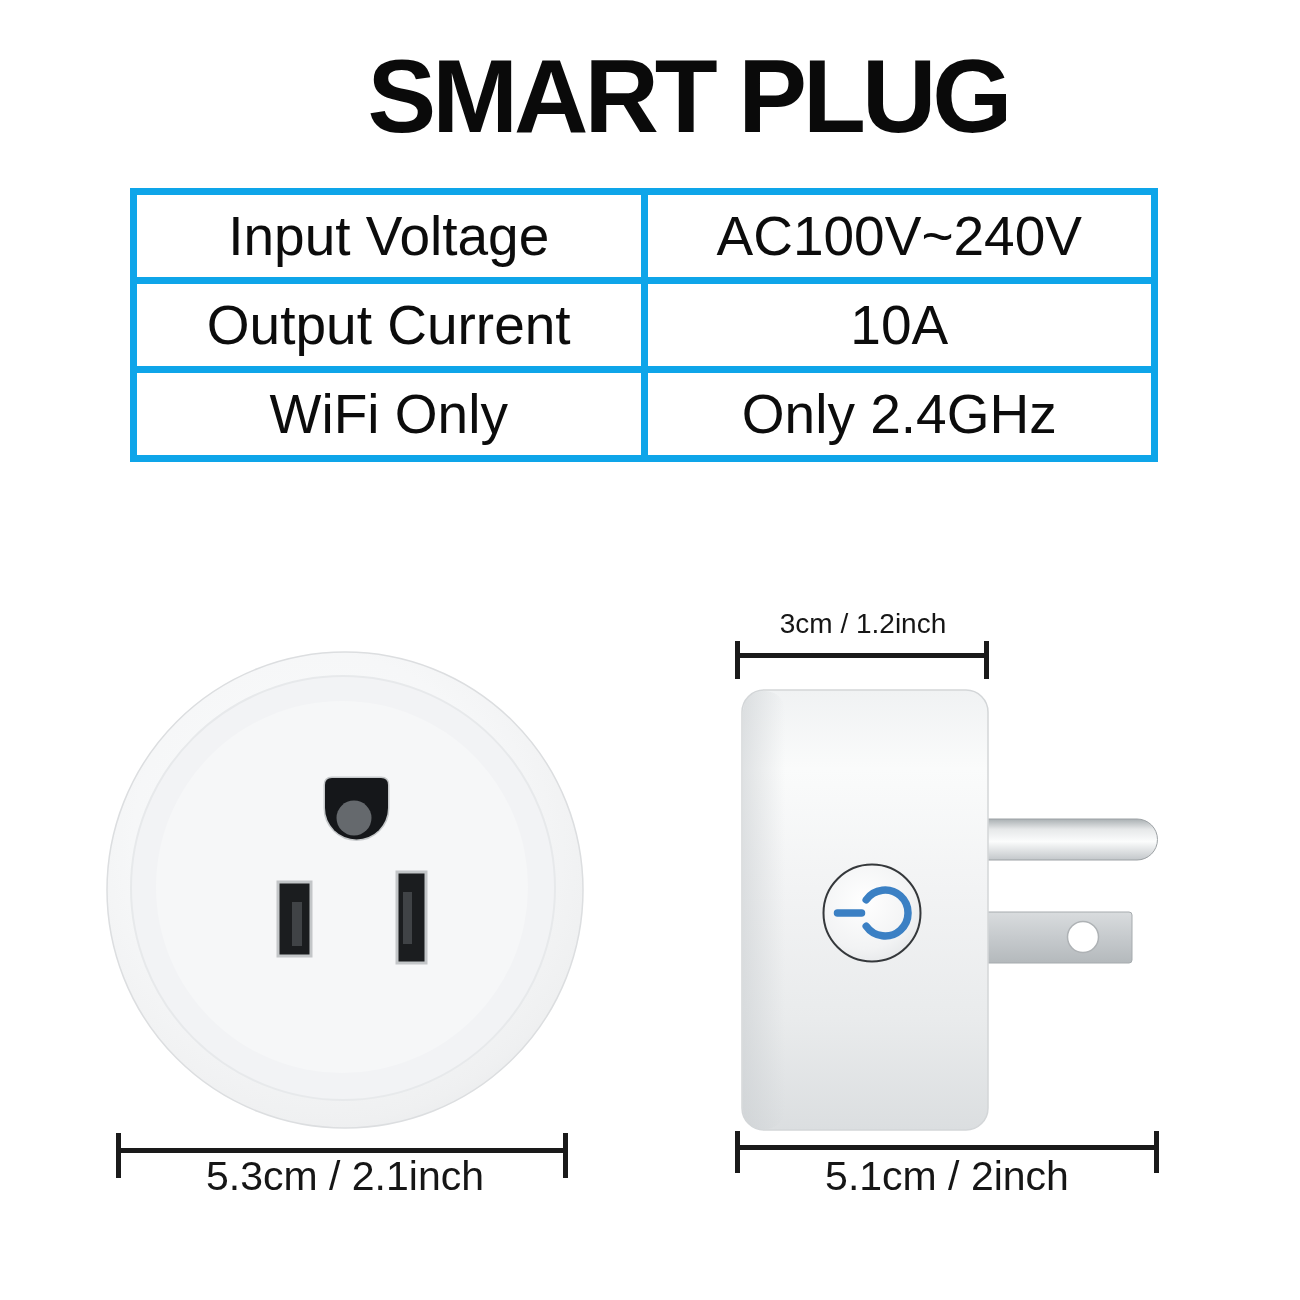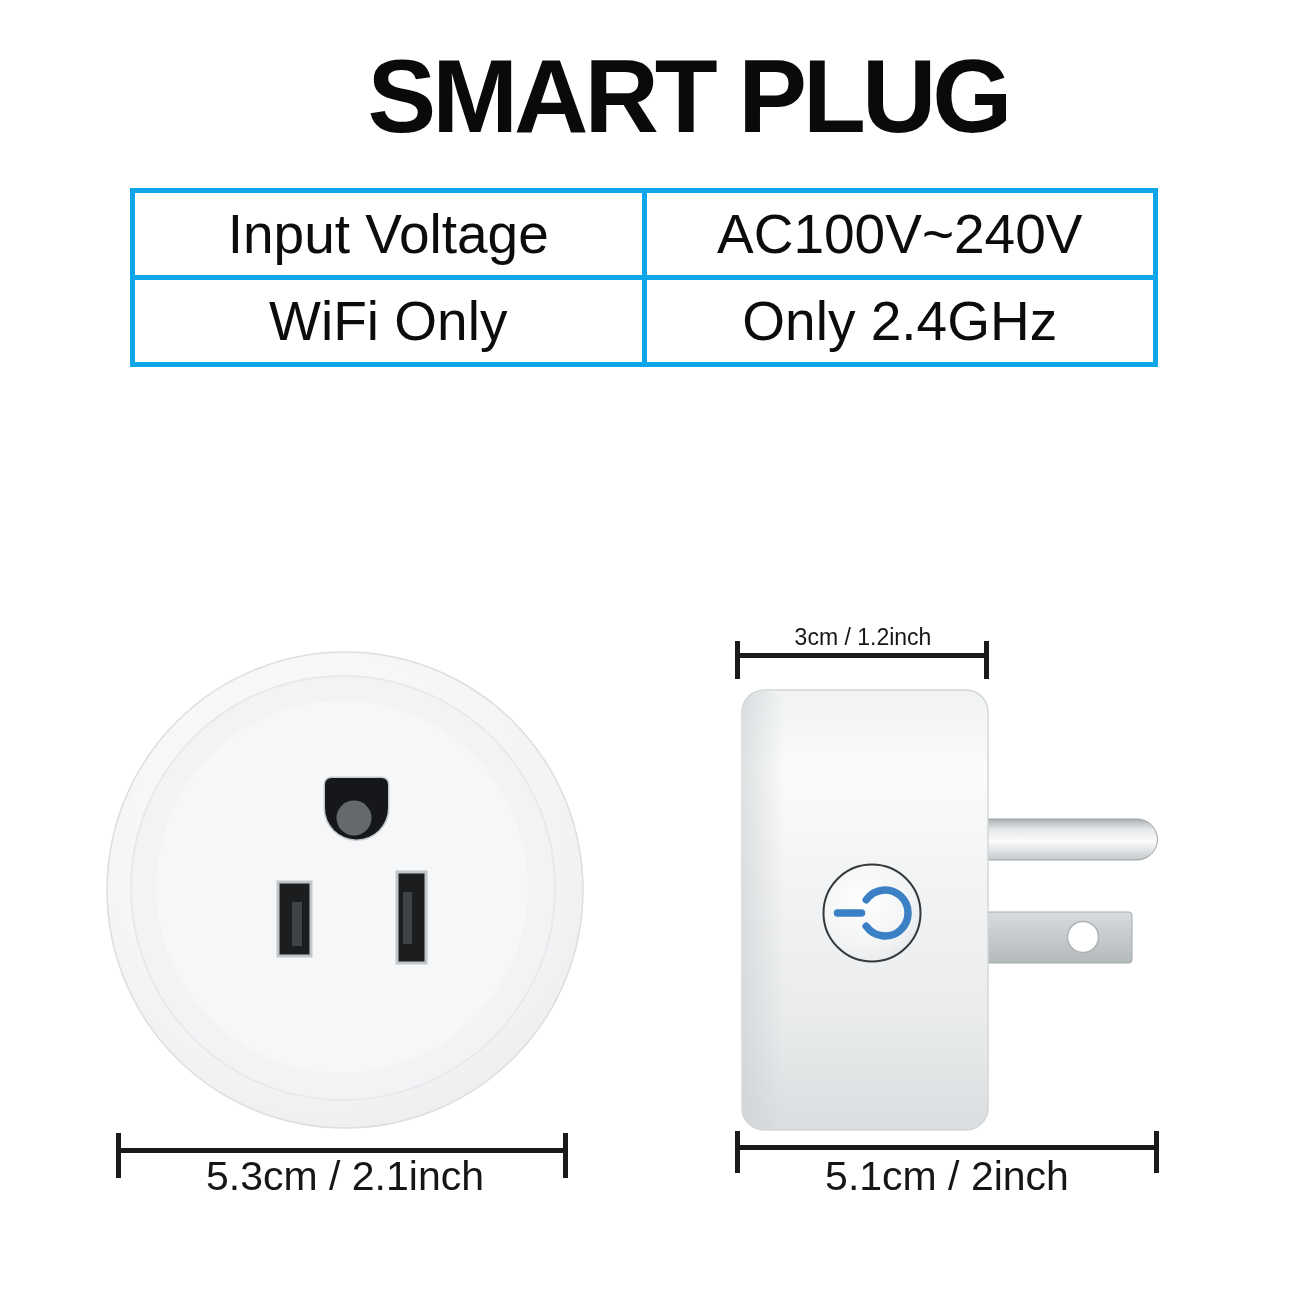--- a/index.html
+++ b/index.html
@@ -11,47 +11,51 @@
   .title{
     position:absolute;left:0;top:38px;width:1300px;text-align:center;
     font-size:103px;font-weight:700;letter-spacing:-4px;color:#0a0a0a;white-space:nowrap;margin-left:38px;
   }
   
   table.spec{
     position:absolute;left:130px;top:188px;width:1028px;
     border-collapse:collapse;table-layout:fixed;background:#fff;
   }
   table.spec td{
-    border:5px solid #0ea5e9;height:82px;padding:0;
+    border:7px solid #0ea5e9;height:82px;padding:0;
     text-align:center;vertical-align:middle;
     font-size:55px;color:#0c0c0c;white-space:nowrap;
   }
   
   .dim{position:absolute;}
   .dim .bar{position:absolute;background:#1a1a1a;}
   .dim .tick{position:absolute;width:5px;top:0;bottom:0;background:#1a1a1a;}
   .dim-label{
     position:absolute;text-align:center;color:#161616;white-space:nowrap;
   }
   .lbl-lg{font-size:41px;}
-  .lbl-sm{font-size:23px;margin-top:16px;}
+  .lbl-sm{font-size:28px;}
   svg{position:absolute;display:block;}
 </style>
 </head>
 <body>
 
 <div id="canvas">
 
   <div class="title">SMART PLUG</div>
 
   <table class="spec">
     <tbody>
       <tr>
         <td>Input Voltage</td>
         <td>AC100V~240V</td>
+      </tr>
+      <tr>
+        <td>Output Current</td>
+        <td>10A</td>
       </tr>
       <tr>
         <td>WiFi Only</td>
         <td>Only 2.4GHz</td>
       </tr>
     </tbody>
   </table>
 
   <svg style="left:100px;top:640px;" width="490" height="500" viewBox="0 0 490 500">
     <defs>

